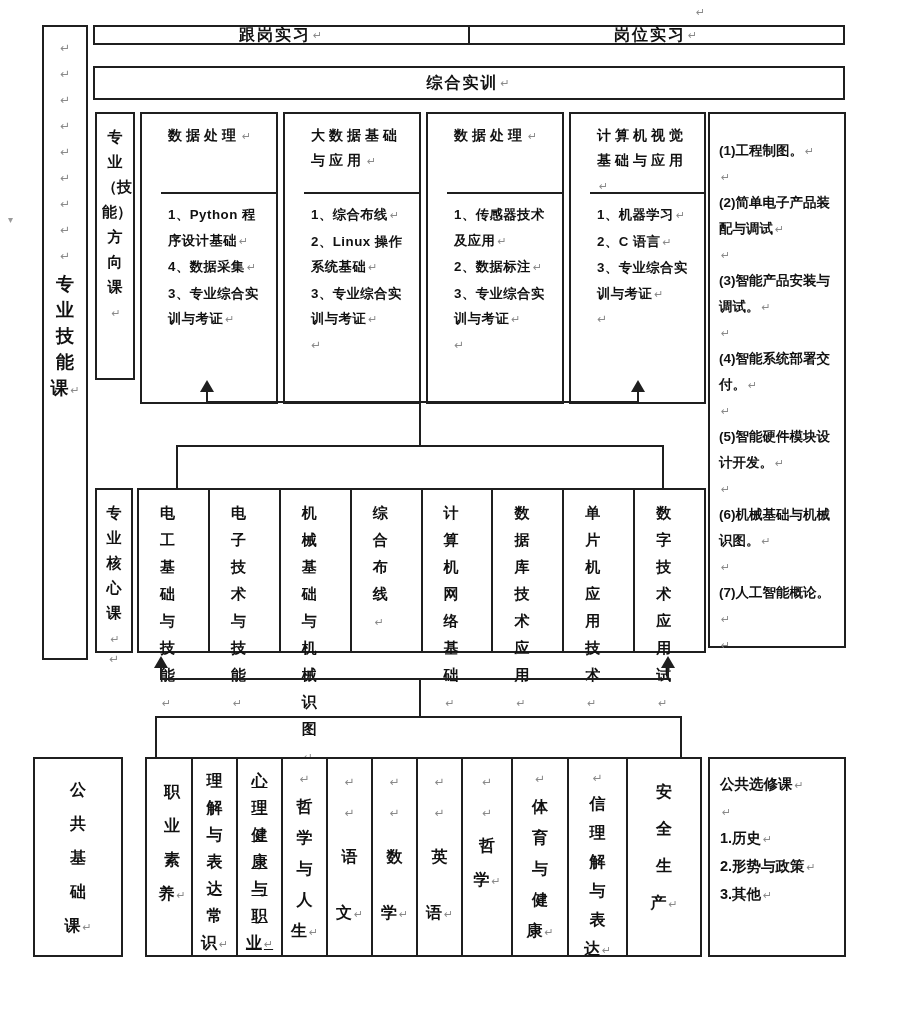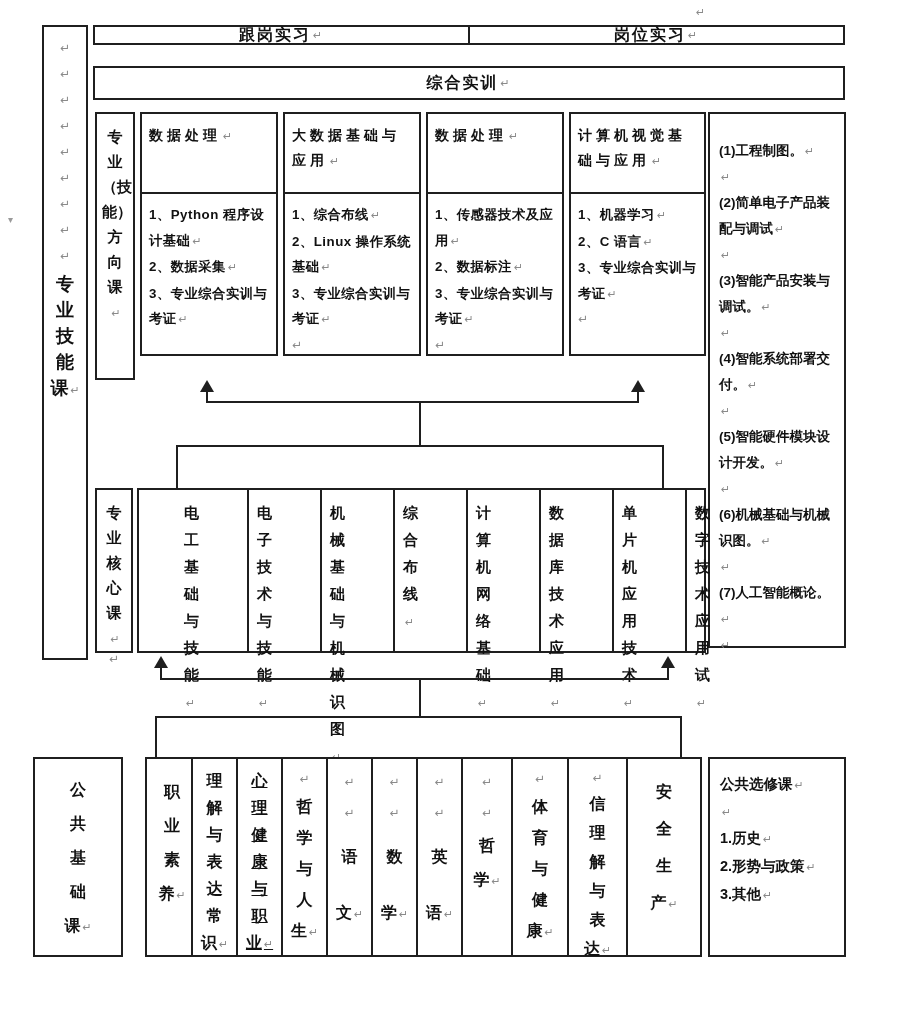--- a/index.html
+++ b/index.html
@@ -31,36 +31,36 @@
   
   .top-bar { left:93px; top:25px; width:752px; height:20px; display:flex; }
   .top-cell { flex:1; display:flex; align-items:center; justify-content:center; font-size:16px; letter-spacing:2px; }
   .top-cell + .top-cell { border-left:2px solid #1f1f1f; }
   .band2 { left:93px; top:66px; width:752px; height:34px; display:flex; align-items:center; justify-content:center; font-size:16px; letter-spacing:2px; }
 
   
   .vlabel { text-align:center; }
   .vlabel .vtxt { width:26px; margin:10px auto 0; font-size:15px; line-height:25px; word-break:break-all; }
   .skill-label { left:95px; top:112px; width:40px; height:268px; }
-  .mod { top:112px; height:244px; }
+  .mod { top:112px; height:292px;padding-left:19px; }
   .mod-head { height:80px; border-bottom:2px solid #1f1f1f; padding:9px 7px; font-size:14px; line-height:25px; letter-spacing:4px; }
   .mod-body { padding:8px 7px; font-size:13.3px; line-height:25.5px; letter-spacing:0.5px; }
   .mod1 { left:140px; width:138px; }
   .mod2 { left:283px; width:138px; }
   .mod3 { left:426px; width:138px; }
   .mod4 { left:569px; width:137px; }
 
   
   .practice { left:708px; top:112px; width:138px; height:536px; padding:24px 9px; font-size:13.5px; line-height:26px; }
   .rp-gap { line-height:26px; }
 
   
   .core-label { left:95px; top:488px; width:38px; height:165px; }
   .core-row { left:137px; top:488px; width:569px; height:165px; display:flex; }
-  .core-cell { flex:1; padding:9px 1px 0; text-align:center;margin-left:37px; }
+  .core-cell { flex:1; padding:9px 14px 0; text-align:center; }
   .core-cell + .core-cell { border-left:2px solid #1f1f1f; }
   .core-cell .cname { font-size:15px; line-height:27px; letter-spacing:10px; word-break:break-all; text-align:left; padding-left:7px; }
 
   
   .basic-label { left:33px; top:757px; width:90px; height:200px; text-align:center; }
   .basic-label .vtxt { width:30px; margin:14px auto 0; font-size:16px; line-height:34px; word-break:break-all; }
   .basic-row { left:145px; top:757px; width:557px; height:200px; display:flex; }
   .bcol { padding-top:8px; text-align:center; }
   .bcol + .bcol { border-left:2px solid #1f1f1f; }
   .bcol .bname { width:30px; margin:0 auto; font-size:16px; line-height:30px; word-break:break-all; }
@@ -118,21 +118,21 @@
   </div>
 
   <div class="box vlabel skill-label">
     <div class="vtxt"><span>专业（技能）方向课</span><span class="pmark">↵</span></div>
   </div>
 
   <div class="box mod mod1">
     <div class="mod-head"><span>数据处理</span><span class="pmark">↵</span></div>
     <div class="mod-body">
       <div><span>1、Python 程序设计基础</span><span class="pmark">↵</span></div>
-      <div><span>2、数据采集</span><span class="pmark">↵</span></div>
+      <div><span>4、数据采集</span><span class="pmark">↵</span></div>
       <div><span>3、专业综合实训与考证</span><span class="pmark">↵</span></div>
       <div class="marks" style="text-align:left"></div>
     </div>
   </div>
 
   <div class="box mod mod2">
     <div class="mod-head"><span>大数据基础与应用</span><span class="pmark">↵</span></div>
     <div class="mod-body">
       <div><span>1、综合布线</span><span class="pmark">↵</span></div>
       <div><span>2、Linux 操作系统基础</span><span class="pmark">↵</span></div>

